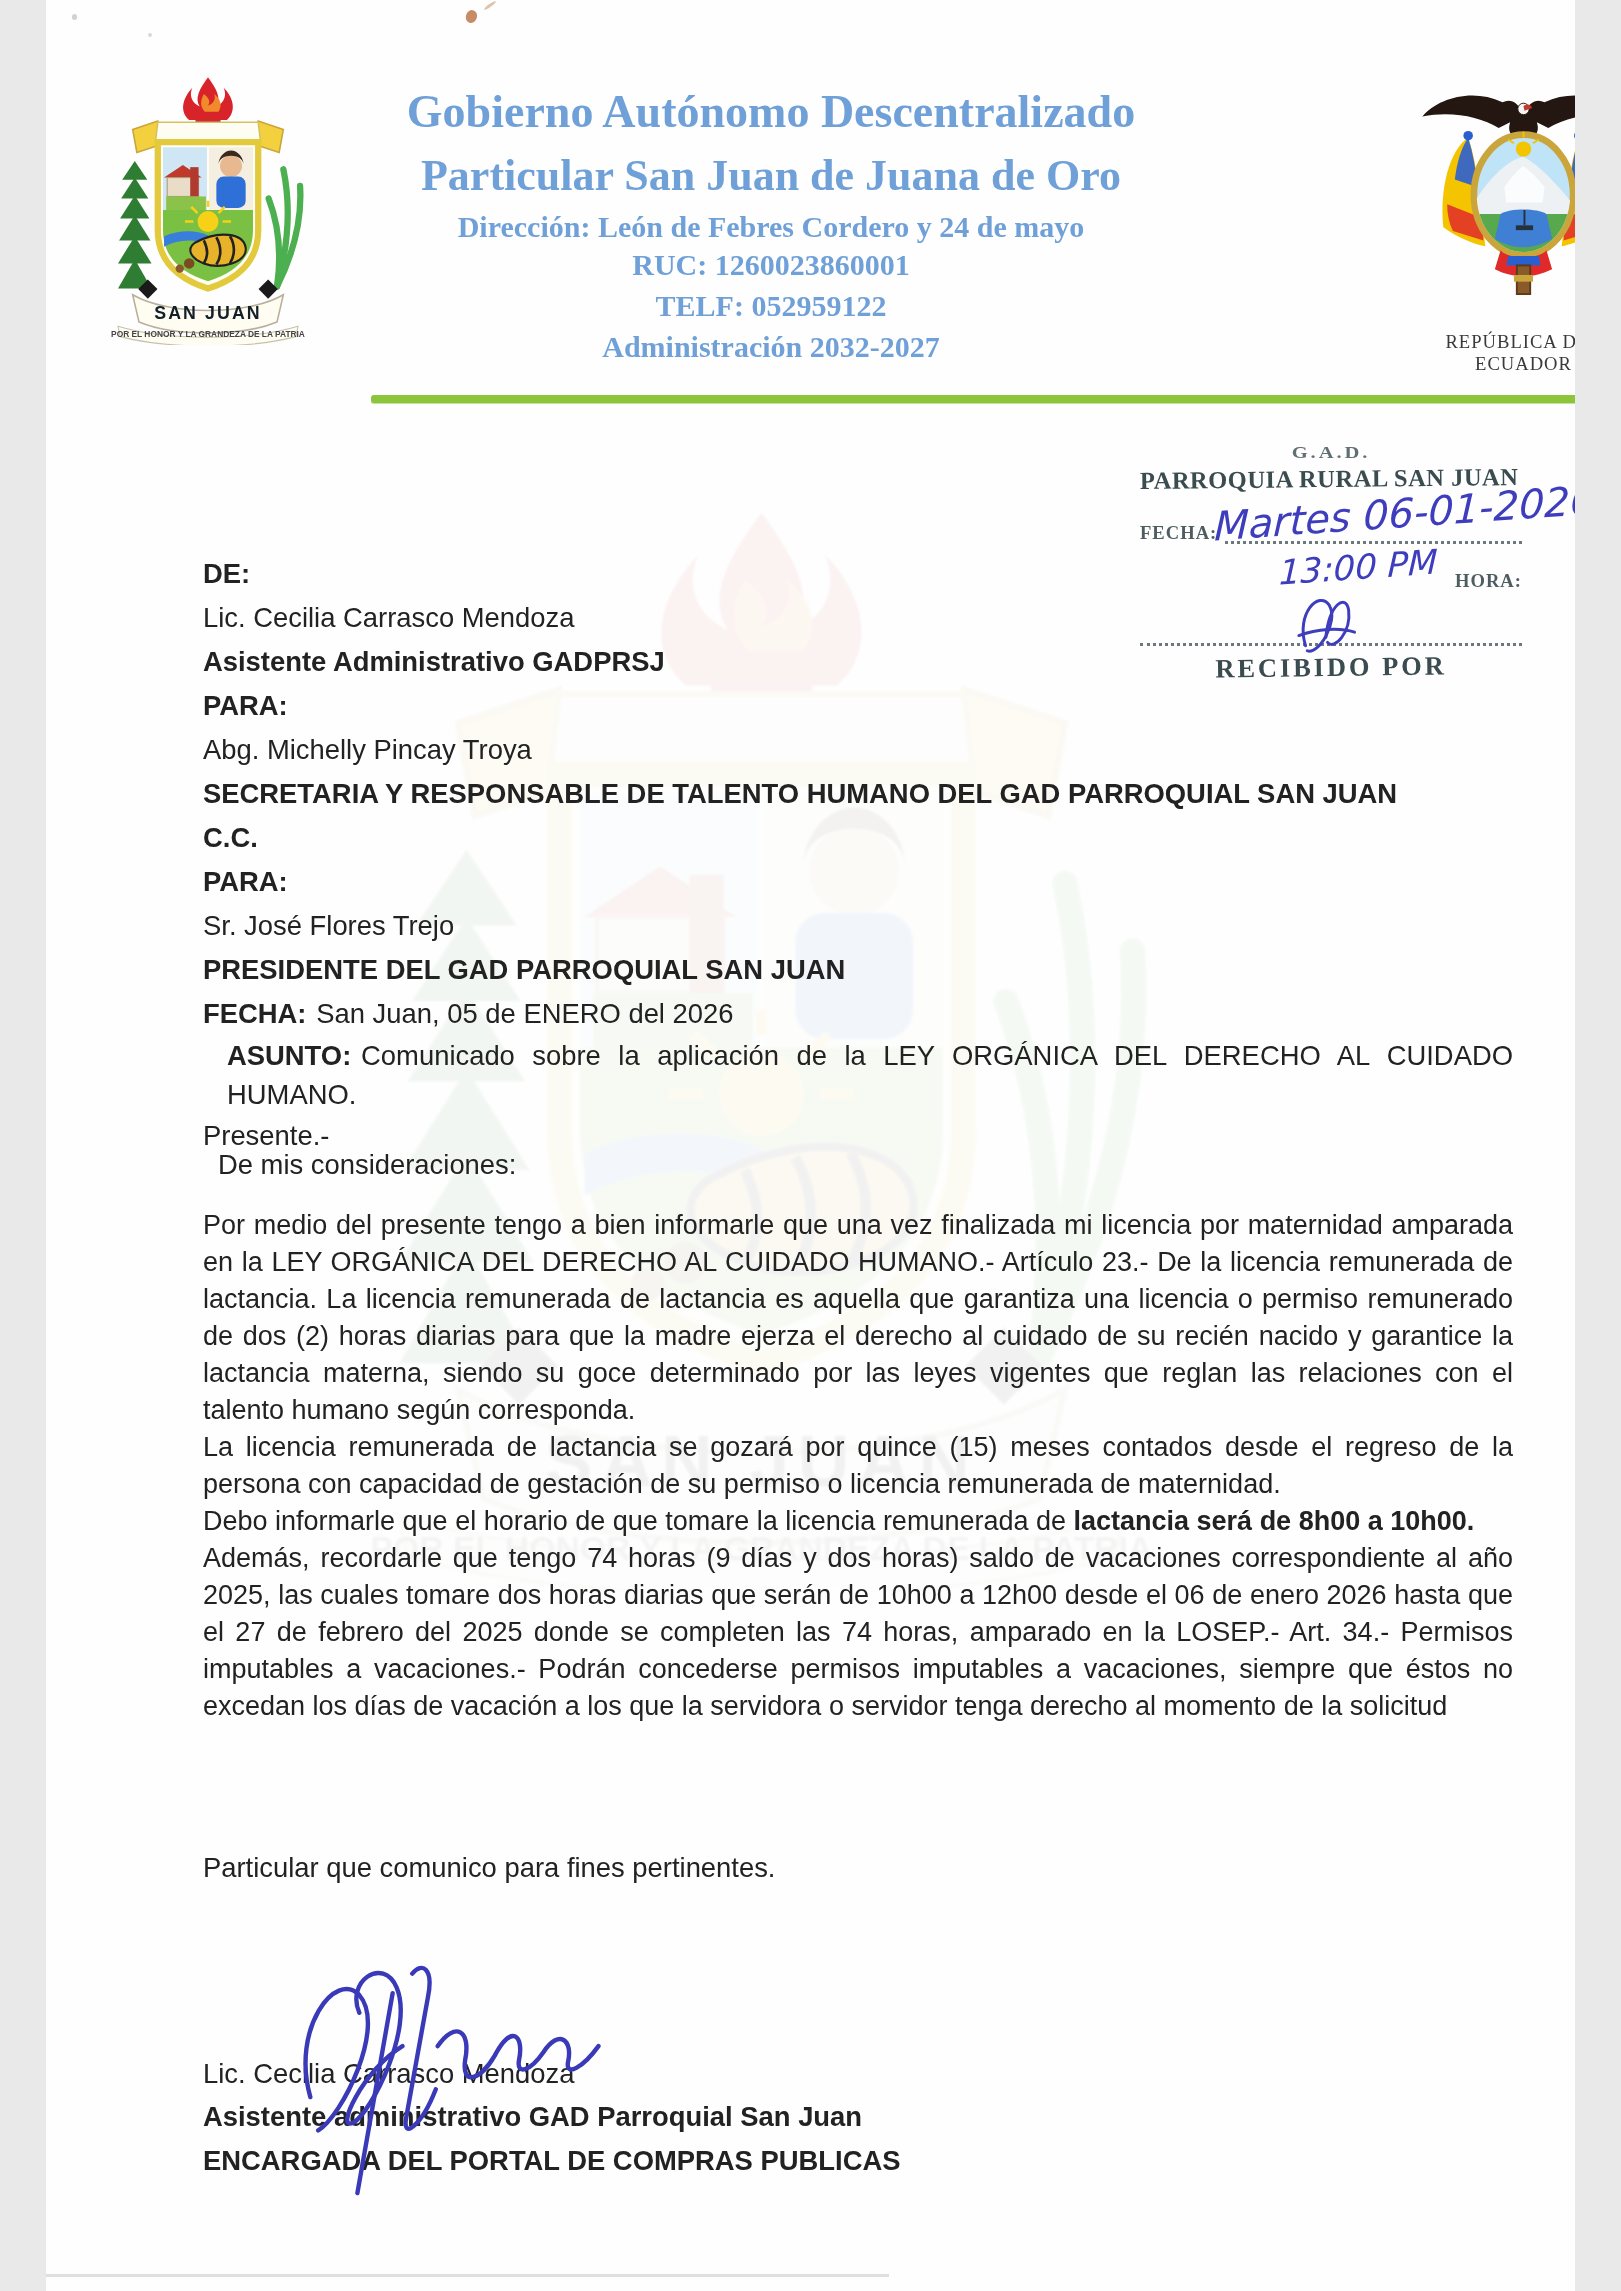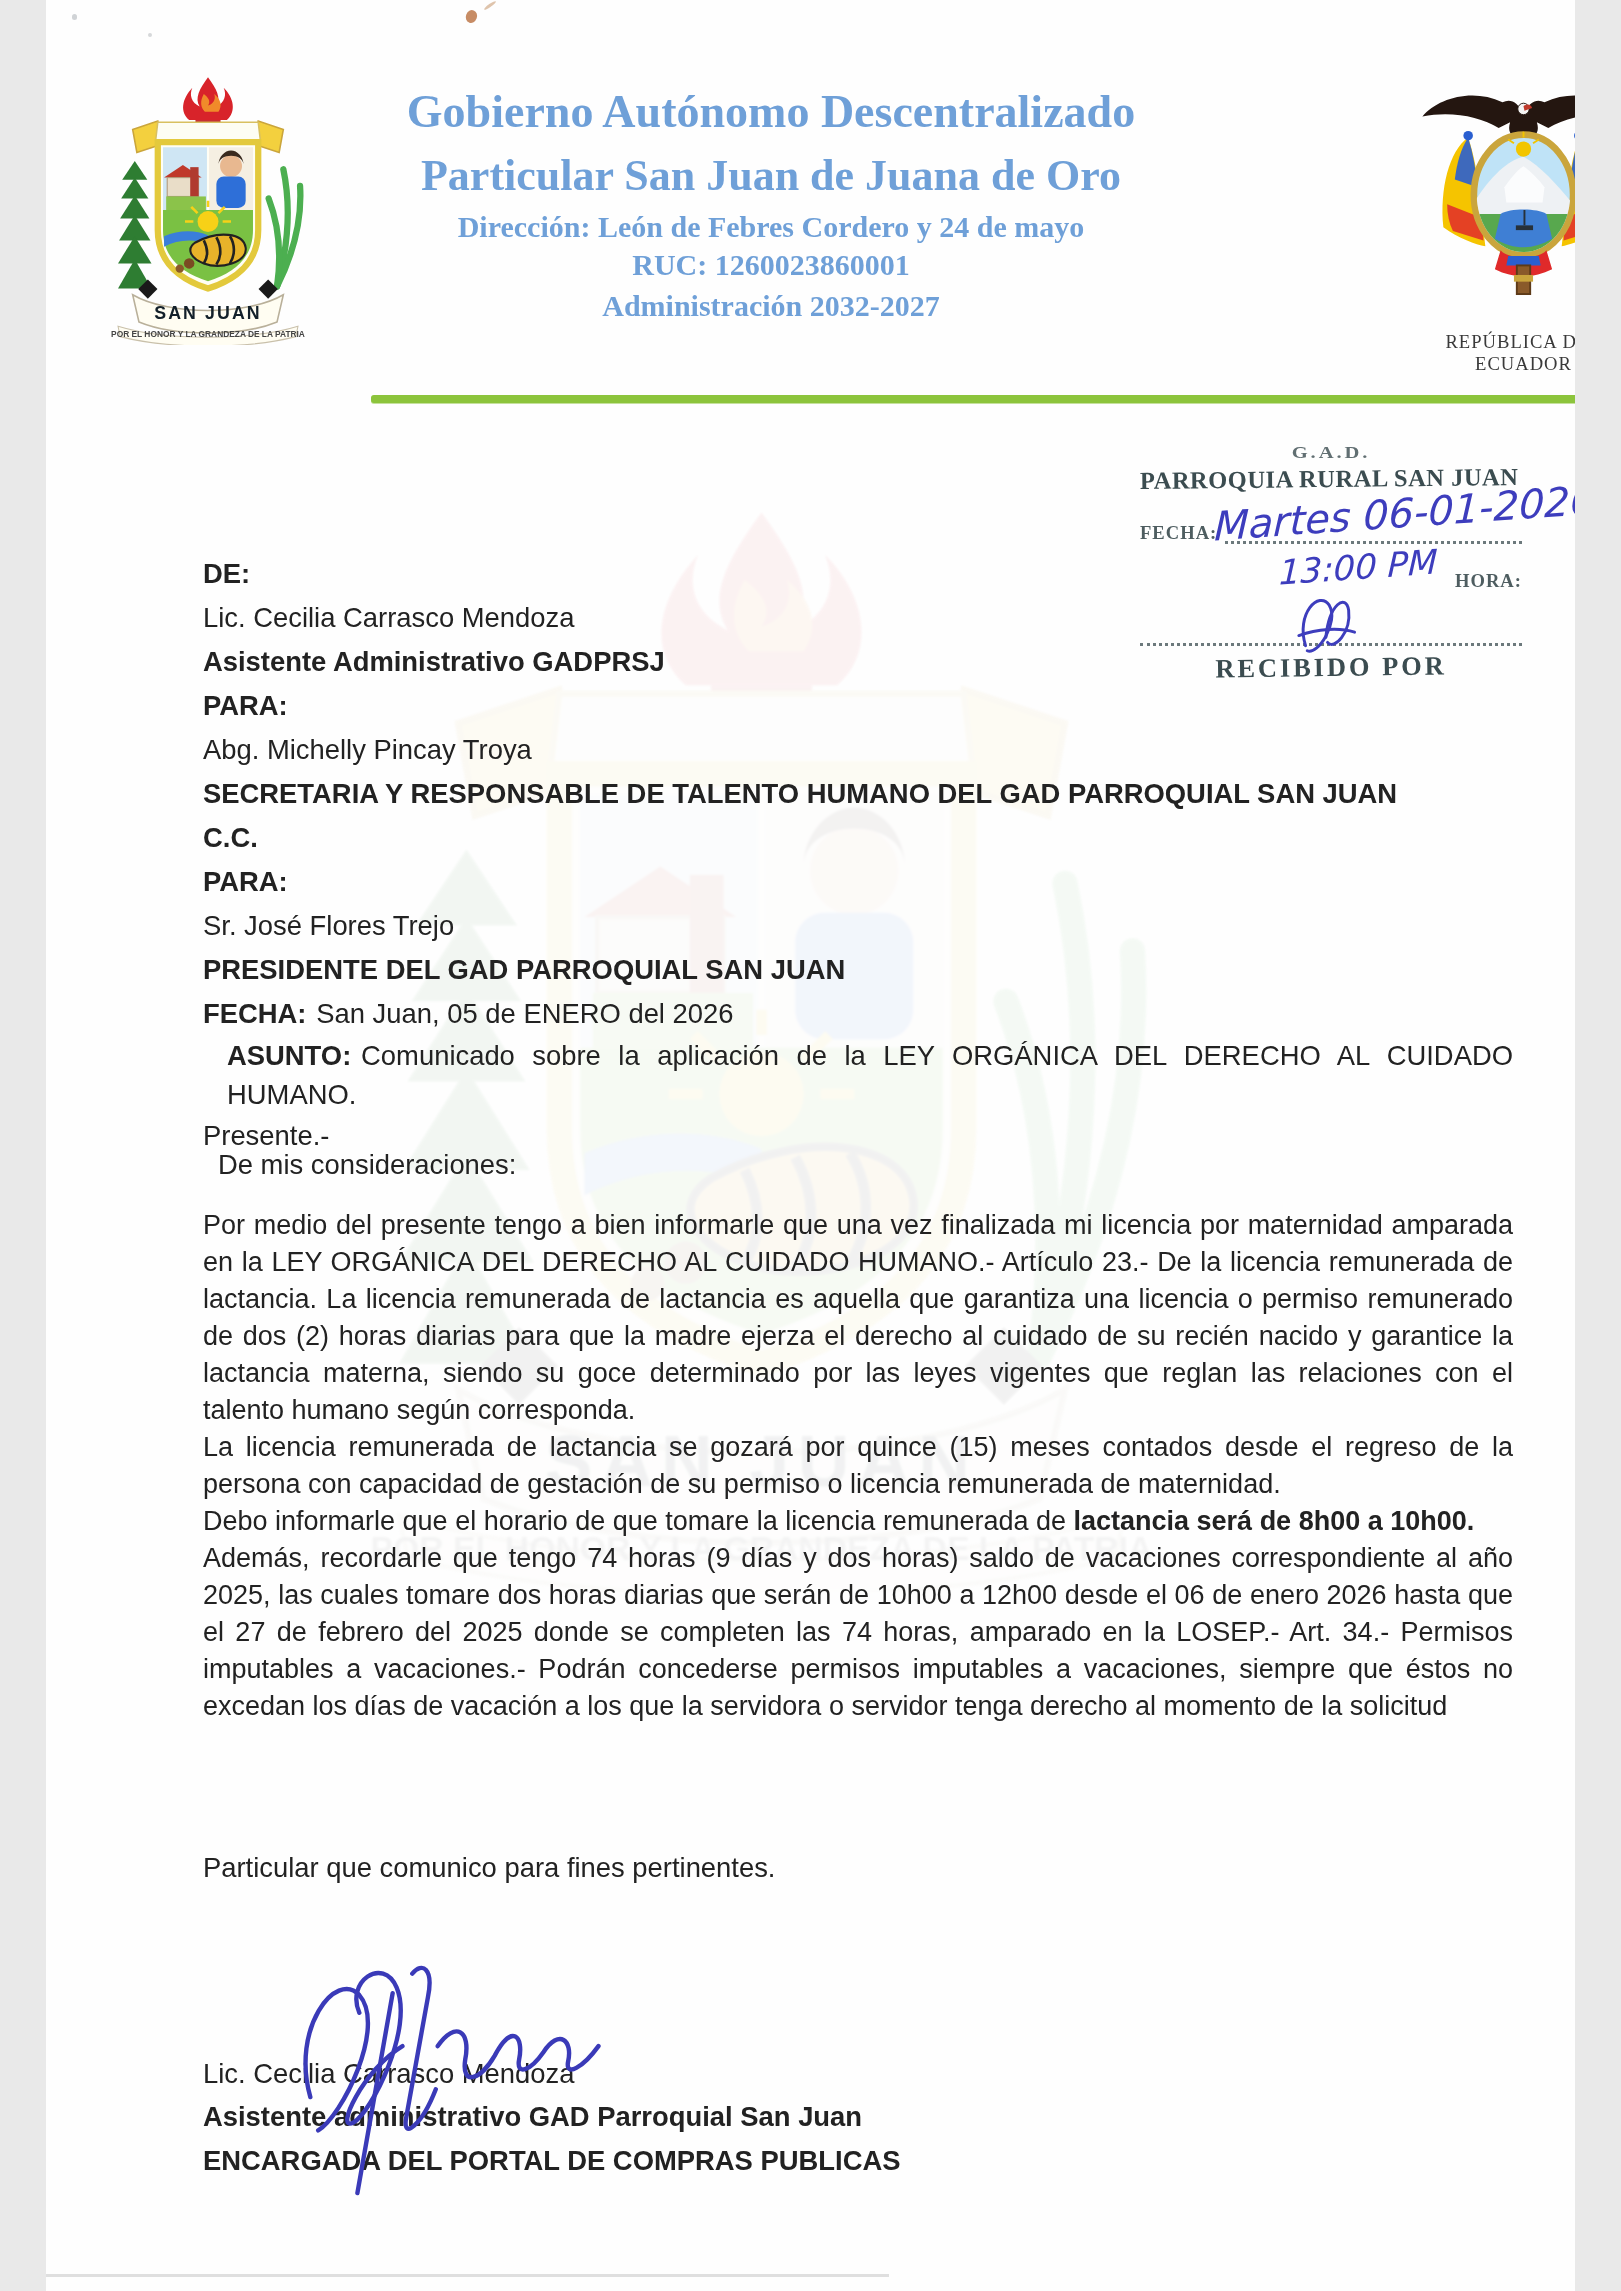--- a/index.html
+++ b/index.html
@@ -190,20 +190,21 @@
     <svg width="210" height="272" viewBox="0 0 200 260">
         <use href="#crest-sym"></use>
       </svg>
   </div>
 
   <div class="lh-text">
     <div class="lh-org1">Gobierno Autónomo Descentralizado</div>
     <div class="lh-org2">Particular San Juan de Juana de Oro</div>
     <div class="lh-addr">Dirección: León de Febres Cordero y 24 de mayo</div>
     <div class="lh-ruc">RUC: 1260023860001</div>
+    <div class="lh-telf">TELF: 052959122</div>
     <div class="lh-admin">Administración 2032-2027</div>
   </div>
 
   <div class="coat">
     <svg width="229" height="239" viewBox="0 0 240 250">
         <use href="#ecuador-sym"></use>
       </svg>
     <div class="coat-caption">REPÚBLICA DEL ECUADOR</div>
   </div>
 

